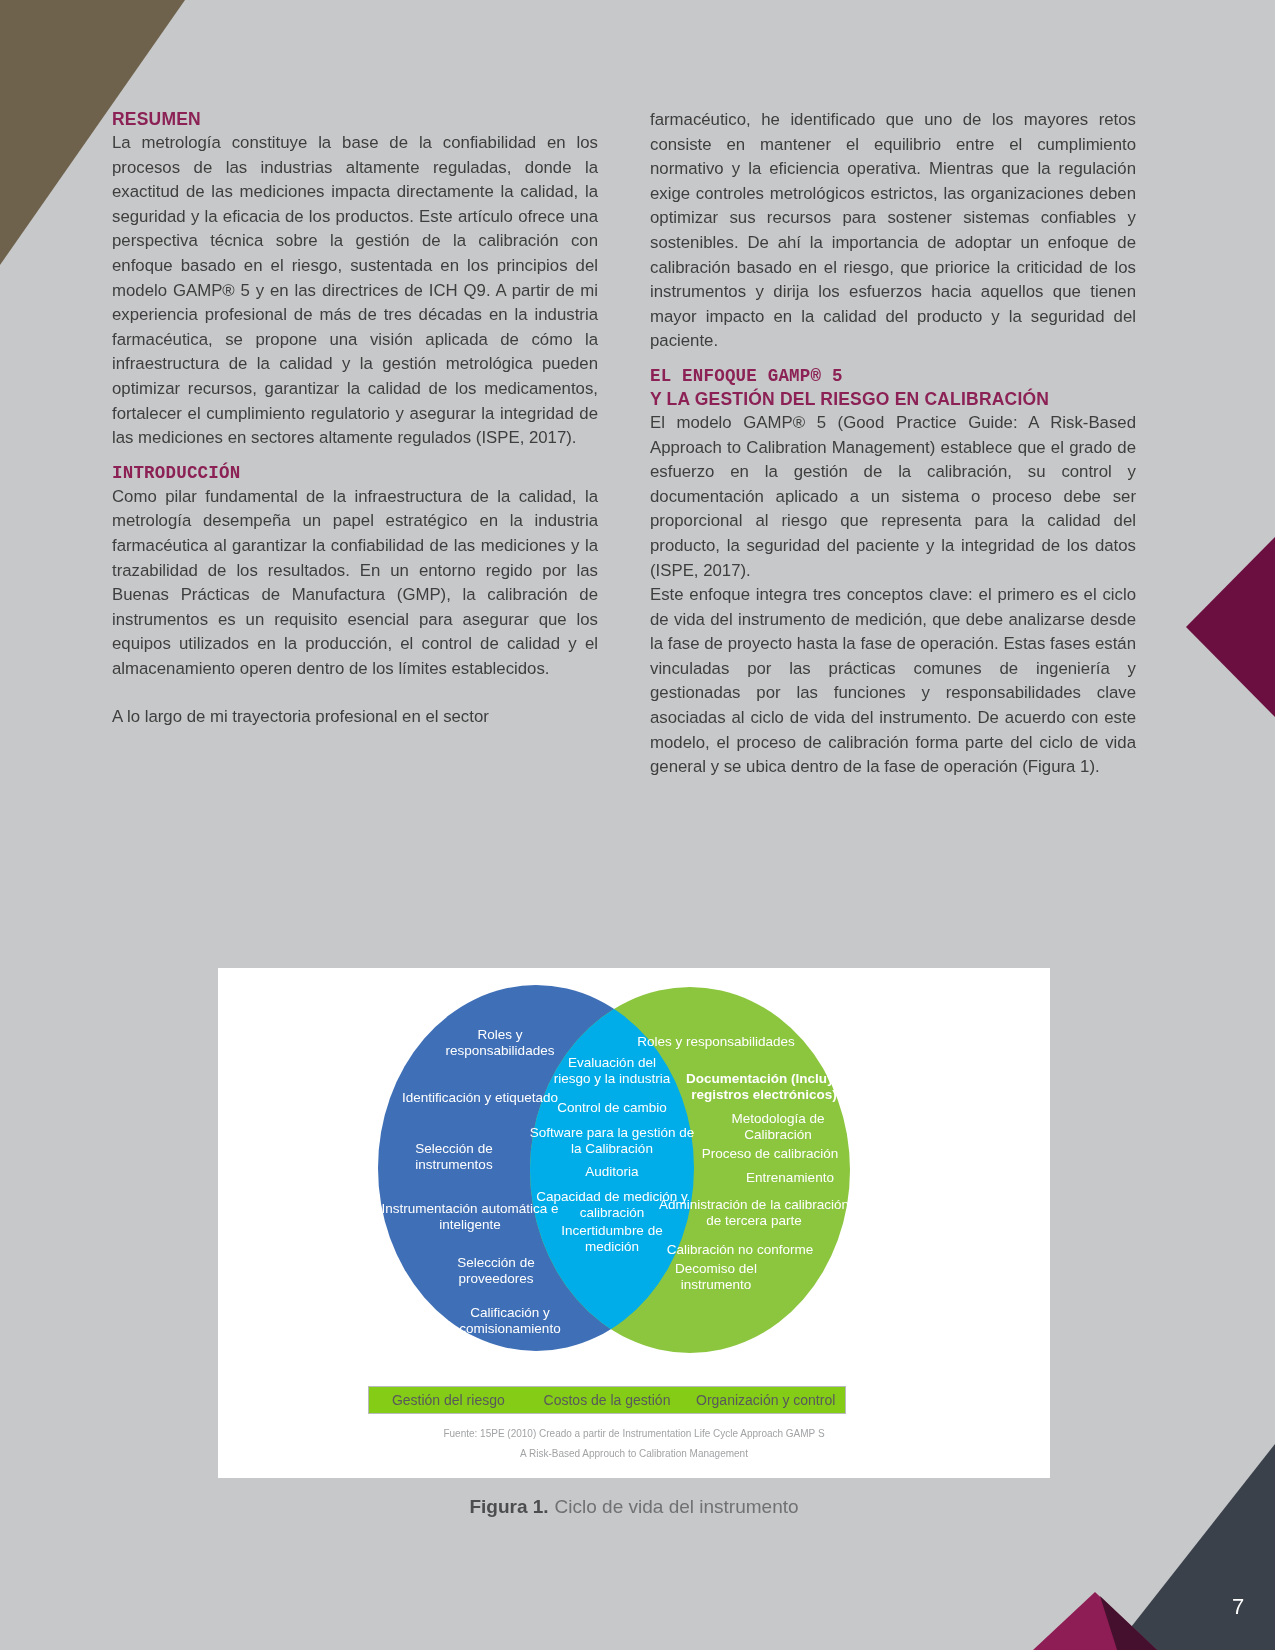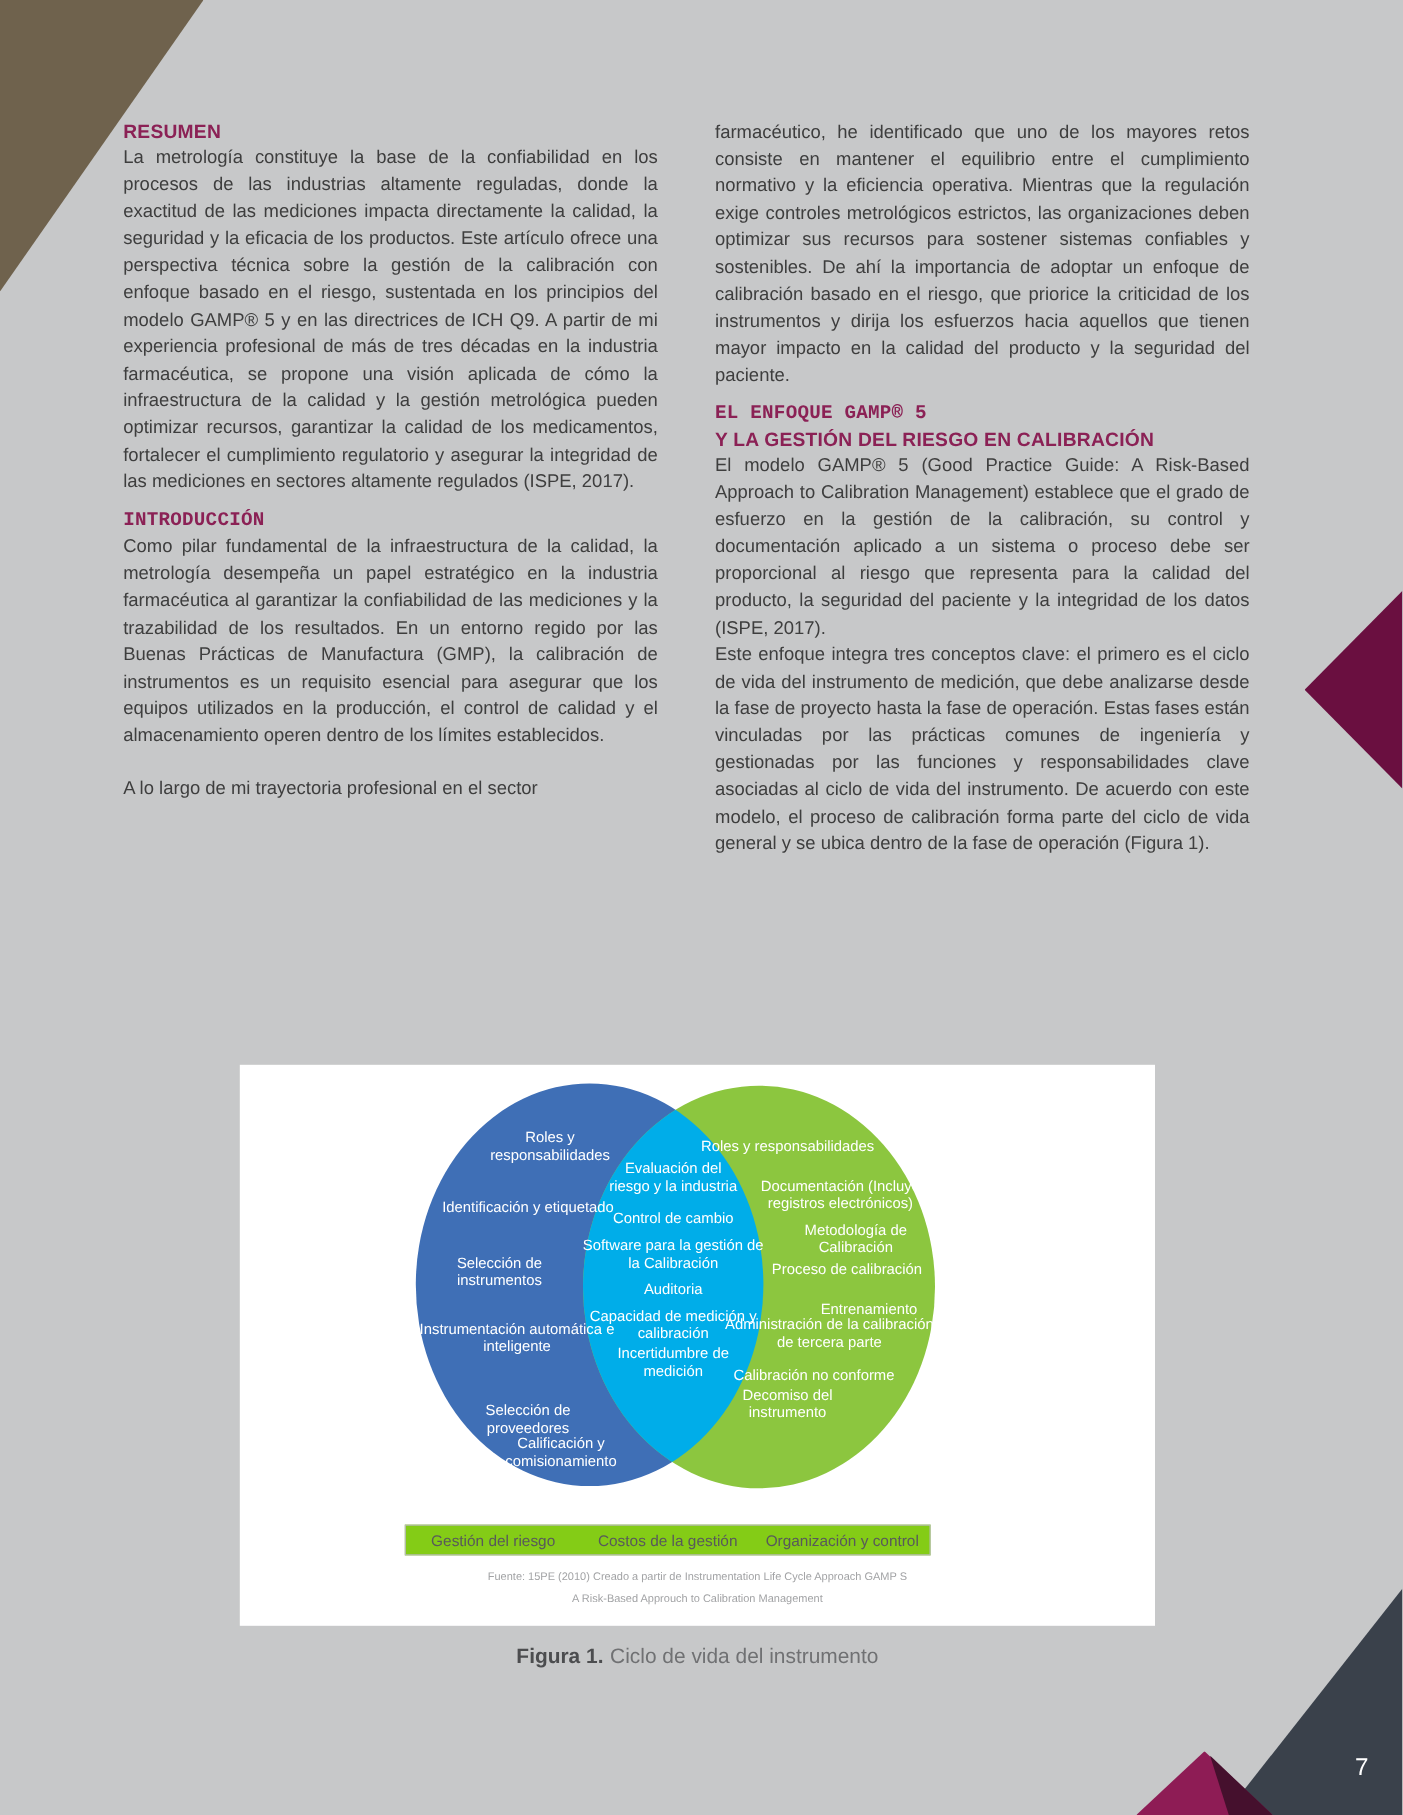--- a/index.html
+++ b/index.html
@@ -119,35 +119,35 @@
     </defs>
     <ellipse cx="318" cy="200" rx="158" ry="183" fill="#3f6fb6"></ellipse>
     <ellipse cx="472" cy="202" rx="160" ry="183" fill="#8cc63f"></ellipse>
     <ellipse cx="472" cy="202" rx="160" ry="183" clip-path="url(#clip-blue)" fill="#00ade9"></ellipse>
   </svg>
 
   <div class="vlabel" style="left:282px;top:74px;width:150px;">Roles y responsabilidades</div>
   <div class="vlabel" style="left:262px;top:130px;width:165px;">Identificación y etiquetado</div>
   <div class="vlabel" style="left:236px;top:188px;width:120px;">Selección de instrumentos</div>
   <div class="vlabel" style="left:252px;top:248px;width:205px;">Instrumentación automática e inteligente</div>
-  <div class="vlabel" style="left:262px;top:302px;width:130px;margin-top:20px;">Selección de proveedores</div>
+  <div class="vlabel" style="left:278px;top:302px;width:130px;">Selección de proveedores</div>
   <div class="vlabel" style="left:292px;top:352px;width:165px;">Calificación y comisionamiento</div>
 
   <div class="vlabel" style="left:394px;top:102px;width:120px;">Evaluación del riesgo y la industria</div>
   <div class="vlabel" style="left:394px;top:140px;width:165px;">Control de cambio</div>
   <div class="vlabel" style="left:394px;top:172px;width:175px;">Software para la gestión de la Calibración</div>
   <div class="vlabel" style="left:394px;top:204px;width:100px;">Auditoria</div>
   <div class="vlabel" style="left:394px;top:236px;width:185px;">Capacidad de medición y calibración</div>
   <div class="vlabel" style="left:394px;top:270px;width:145px;">Incertidumbre de medición</div>
 
   <div class="vlabel" style="left:498px;top:74px;width:160px;">Roles y responsabilidades</div>
-  <div class="vlabel" style="left:546px;top:118px;width:160px;">Documentación (Incluye registros electrónicos)</div>
+  <div class="vlabel" style="left:546px;top:118px;width:160px;font-weight:bold;">Documentación (Incluye registros electrónicos)</div>
   <div class="vlabel" style="left:560px;top:158px;width:150px;">Metodología de Calibración</div>
   <div class="vlabel" style="left:552px;top:186px;width:210px;">Proceso de calibración</div>
-  <div class="vlabel" style="left:572px;top:222px;width:140px;">Entrenamiento</div>
+  <div class="vlabel" style="left:572px;top:210px;width:140px;">Entrenamiento</div>
   <div class="vlabel" style="left:536px;top:244px;width:190px;">Administración de la calibración de tercera parte</div>
   <div class="vlabel" style="left:522px;top:282px;width:210px;">Calibración no conforme</div>
   <div class="vlabel" style="left:498px;top:308px;width:130px;">Decomiso del instrumento</div>
 
   <div class="venn-axis">
     <div class="cell">Gestión del riesgo</div>
     <div class="cell">Costos de la gestión</div>
     <div class="cell">Organización y control</div>
   </div>
 

